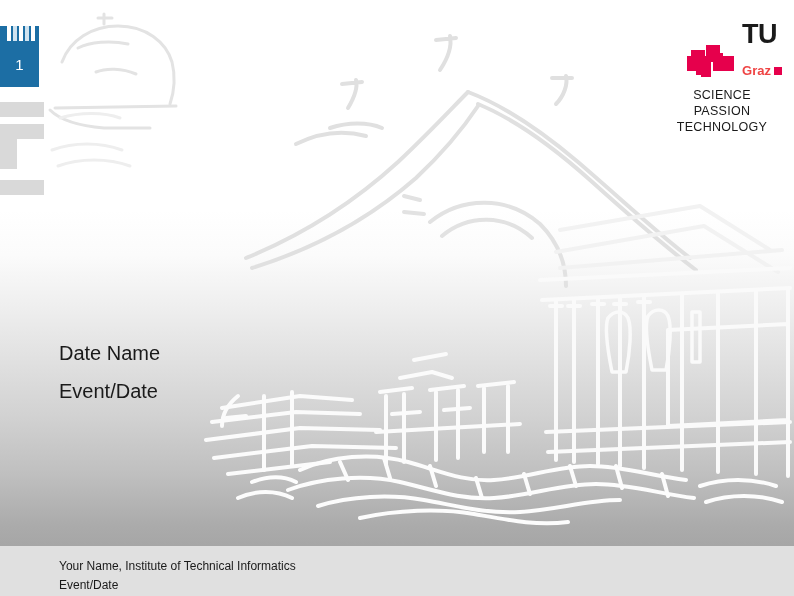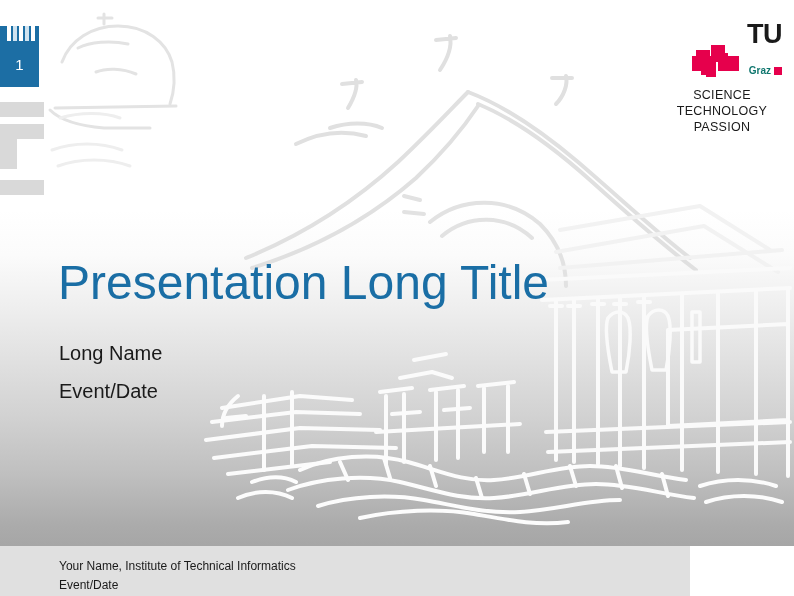--- a/index.html
+++ b/index.html
@@ -126,23 +126,23 @@
     line-height: 25px;
   }
   .tu-word .graz-row {
     display: flex;
     align-items: center;
     align-self: flex-end;
     gap: 3px;
     margin-top: 1px;
   }
   .tu-word .graz {
-    font-size: 10px;
+    font-size: 13px;
     font-weight: bold;
-    color: #0f766e;
+    color: #ef4444;
     font-family: "Liberation Sans", sans-serif;
     line-height: 13px;
   }
   .graz-dot {
     width: 8px; height: 8px;
     background: #e6004c;
     display: inline-block;
   }
   .tu-tagline {
     margin-top: 10px;
@@ -174,21 +174,21 @@
     line-height: 26px;
   }
   .subtitle-1 { top: 340px; }
   .subtitle-2 { top: 378px; }
 
   
   .footer {
     position: absolute;
     left: 0;
     bottom: 0;
-    width: 690px;
+    width: 794px;
     height: 50px;
     background: #e0e0e0;
   }
   .footer-text {
     position: absolute;
     left: 59px;
     top: 11px;
     font-size: 12px;
     color: #1a1a1a;
     line-height: 19px;
@@ -350,27 +350,26 @@
       <div class="tu-word">
         <span class="tu">TU</span>
         <span class="graz-row">
           <span class="graz">Graz</span>
           <span class="graz-dot"></span>
         </span>
       </div>
     </div>
     <div class="tu-tagline">
       <div>SCIENCE</div>
+      <div>PASSION</div>
       <div>TECHNOLOGY</div>
-      <div>PASSION</div>
     </div>
   </div>
 
-  <div class="title">Presentation Long Title</div>
-  <div class="subtitle-1">Long Name</div>
+  <div class="subtitle-1">Date Name</div>
   <div class="subtitle-2">Event/Date</div>
 
   <div class="footer">
     <div class="footer-text">
       <div>Your Name, Institute of Technical Informatics</div>
       <div>Event/Date</div>
     </div>
   </div>
 
 </div>

